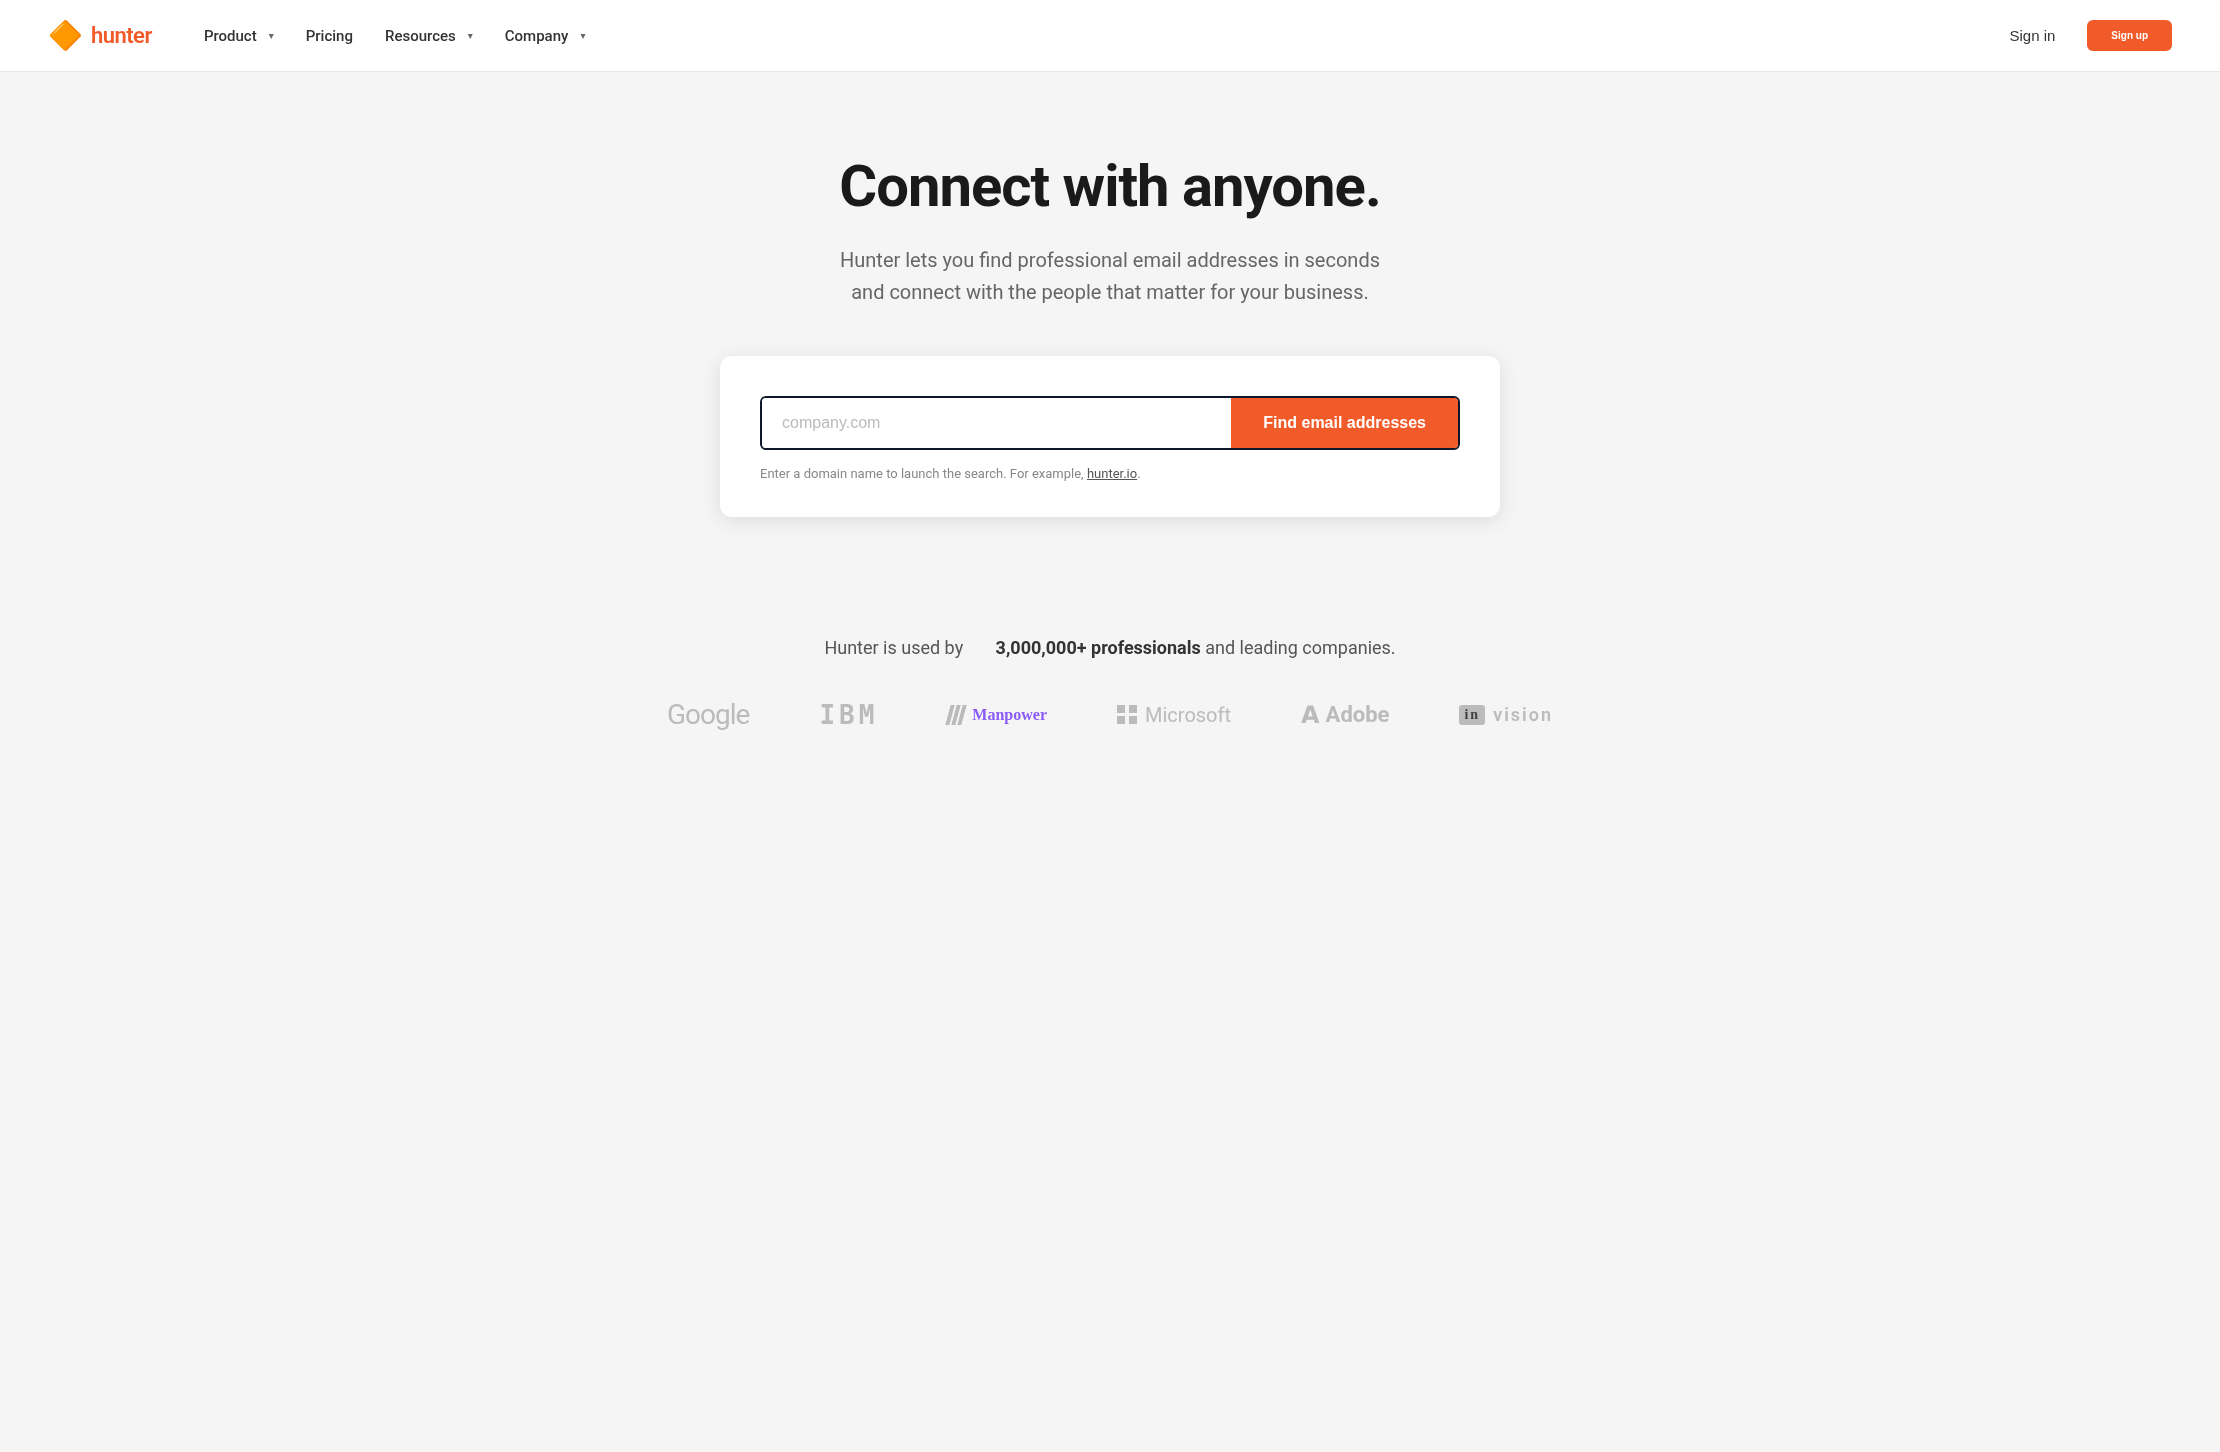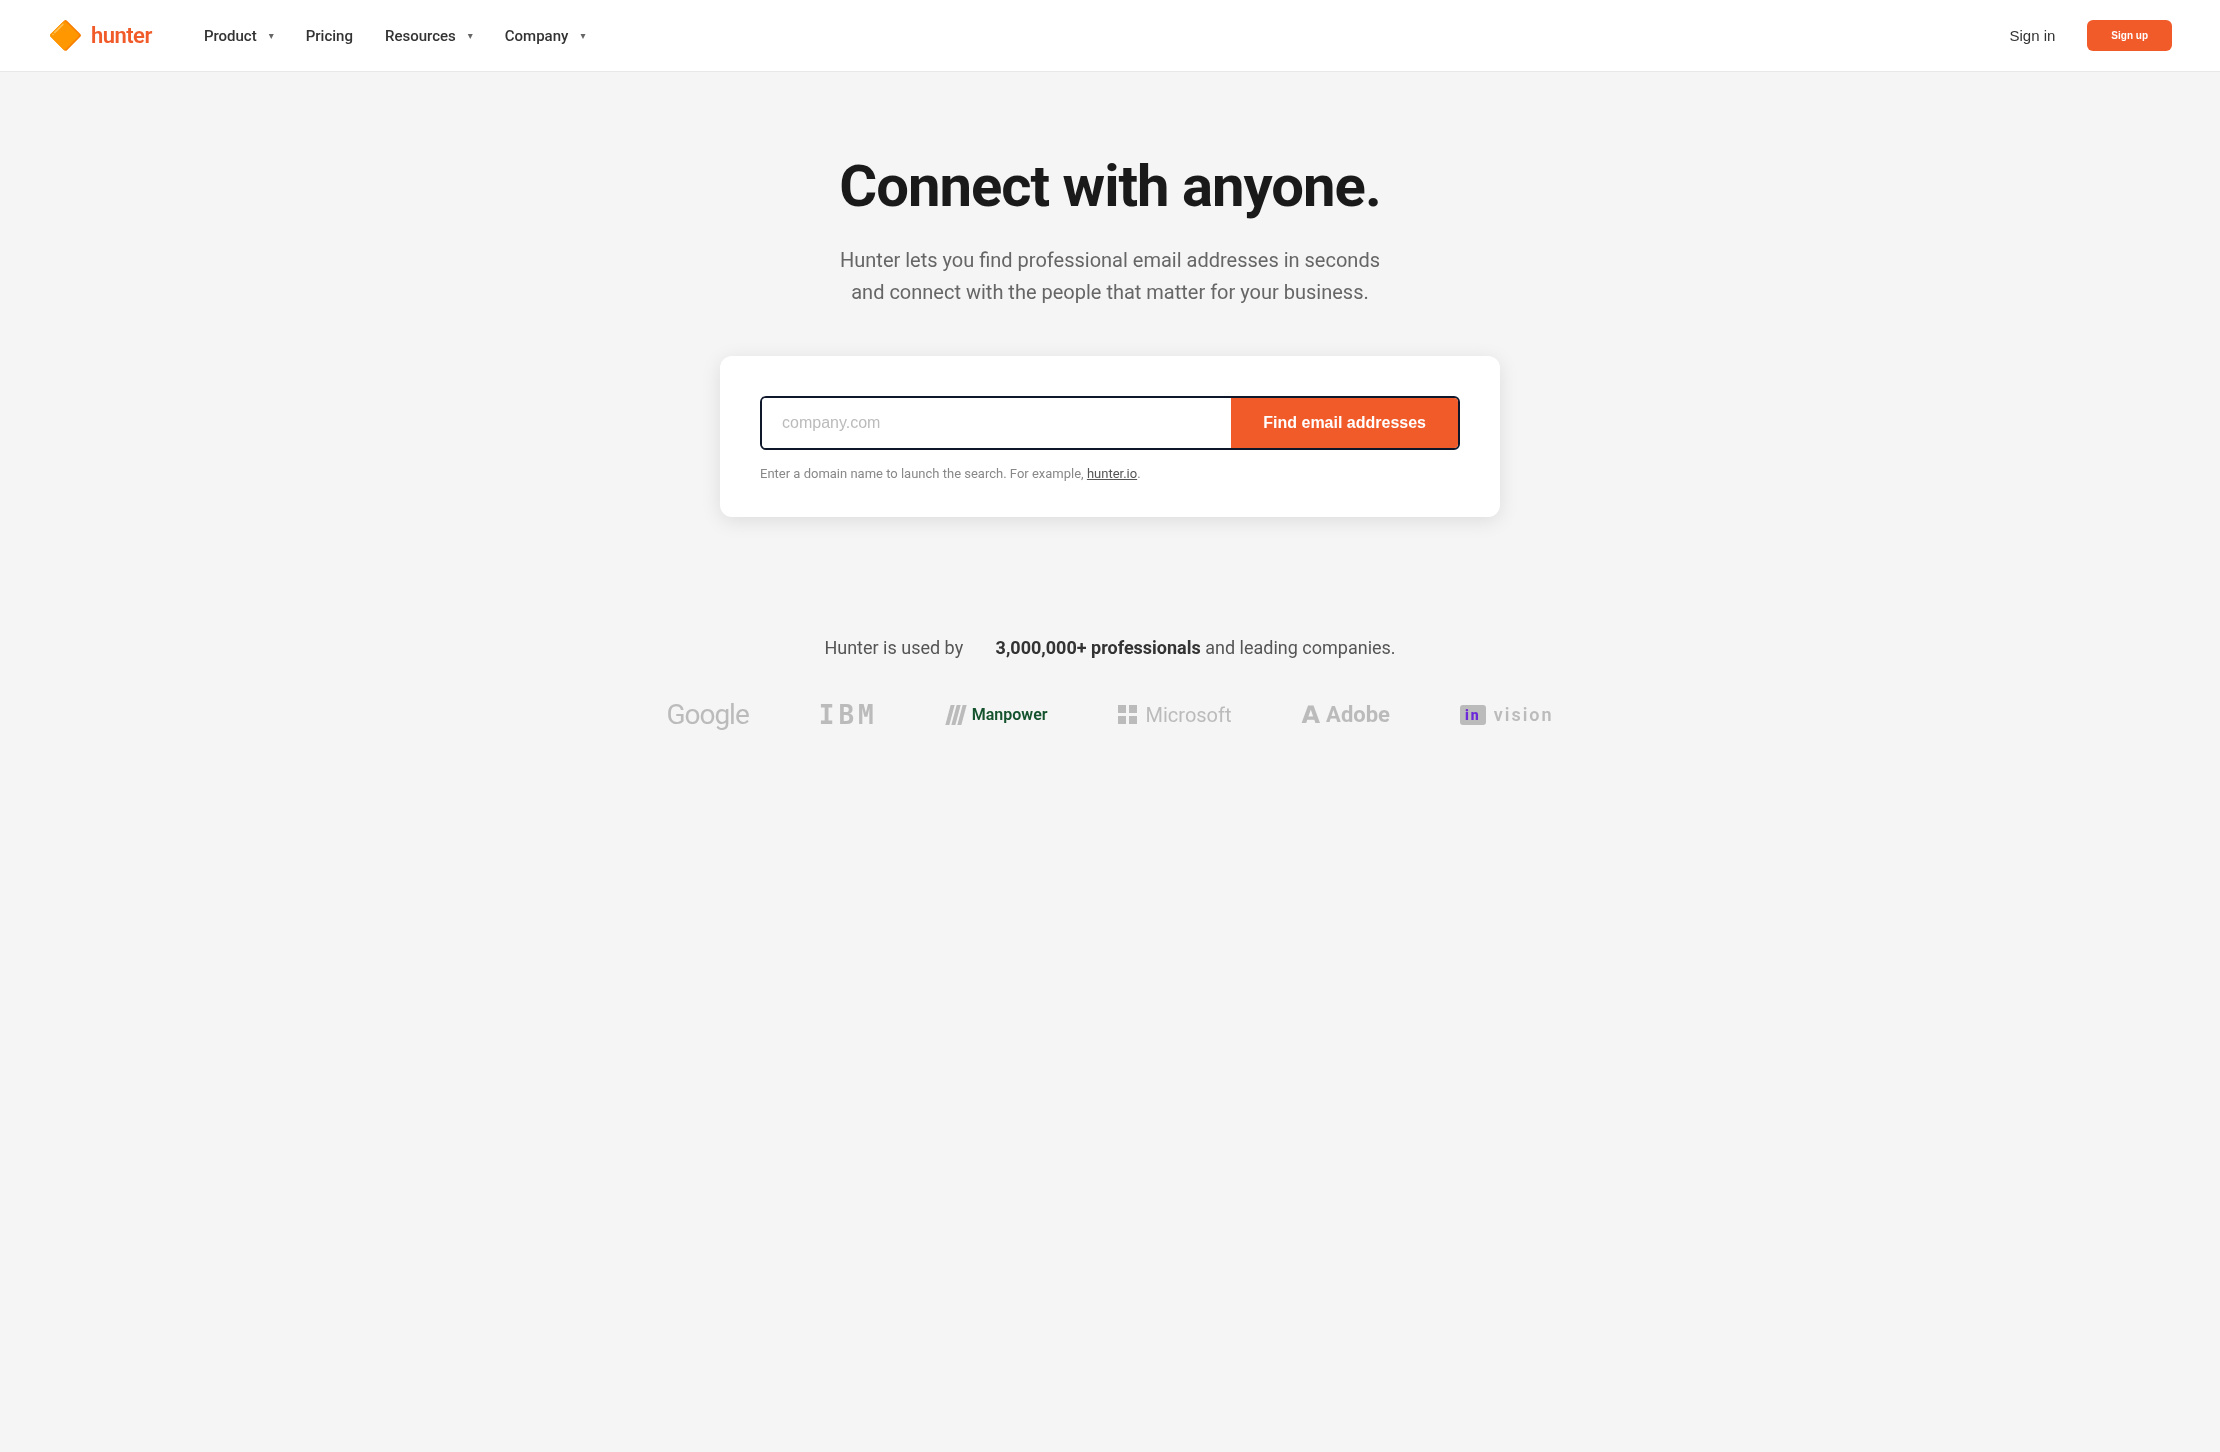--- a/index.html
+++ b/index.html
@@ -226,24 +226,25 @@
       font-family: monospace;
       font-size: 26px;
       font-weight: 900;
       letter-spacing: 4px;
       color: #bbb;
     }
 
     .manpower-logo {
       font-size: 16px;
       font-weight: 600;
-      color: #14532d;
+      color: #8b5cf6;
       display: flex;
       align-items: center;
       gap: 8px;
+      font-family: Liberation Serif, serif;
     }
 
     .microsoft-logo {
       font-size: 20px;
       font-weight: 400;
       color: #bbb;
       display: flex;
       align-items: center;
       gap: 8px;
     }
@@ -295,25 +296,26 @@
     
     .adobe-a {
       font-size: 24px;
       font-weight: 900;
       color: #bbb;
     }
 
     
     .inv-box {
       background: #bbb;
-      color: #6d28d9;
+      color: #404040;
       font-size: 14px;
       font-weight: 900;
       padding: 2px 5px;
       border-radius: 3px;
+      font-family: Liberation Serif, serif;
     }
   </style>
 </head>
 <body>
 
 <nav class="navbar">
   <div class="navbar-left">
     <a class="logo" href="#">
       <span class="logo-icon">🔶</span>
       <span class="logo-text">hunter</span>

